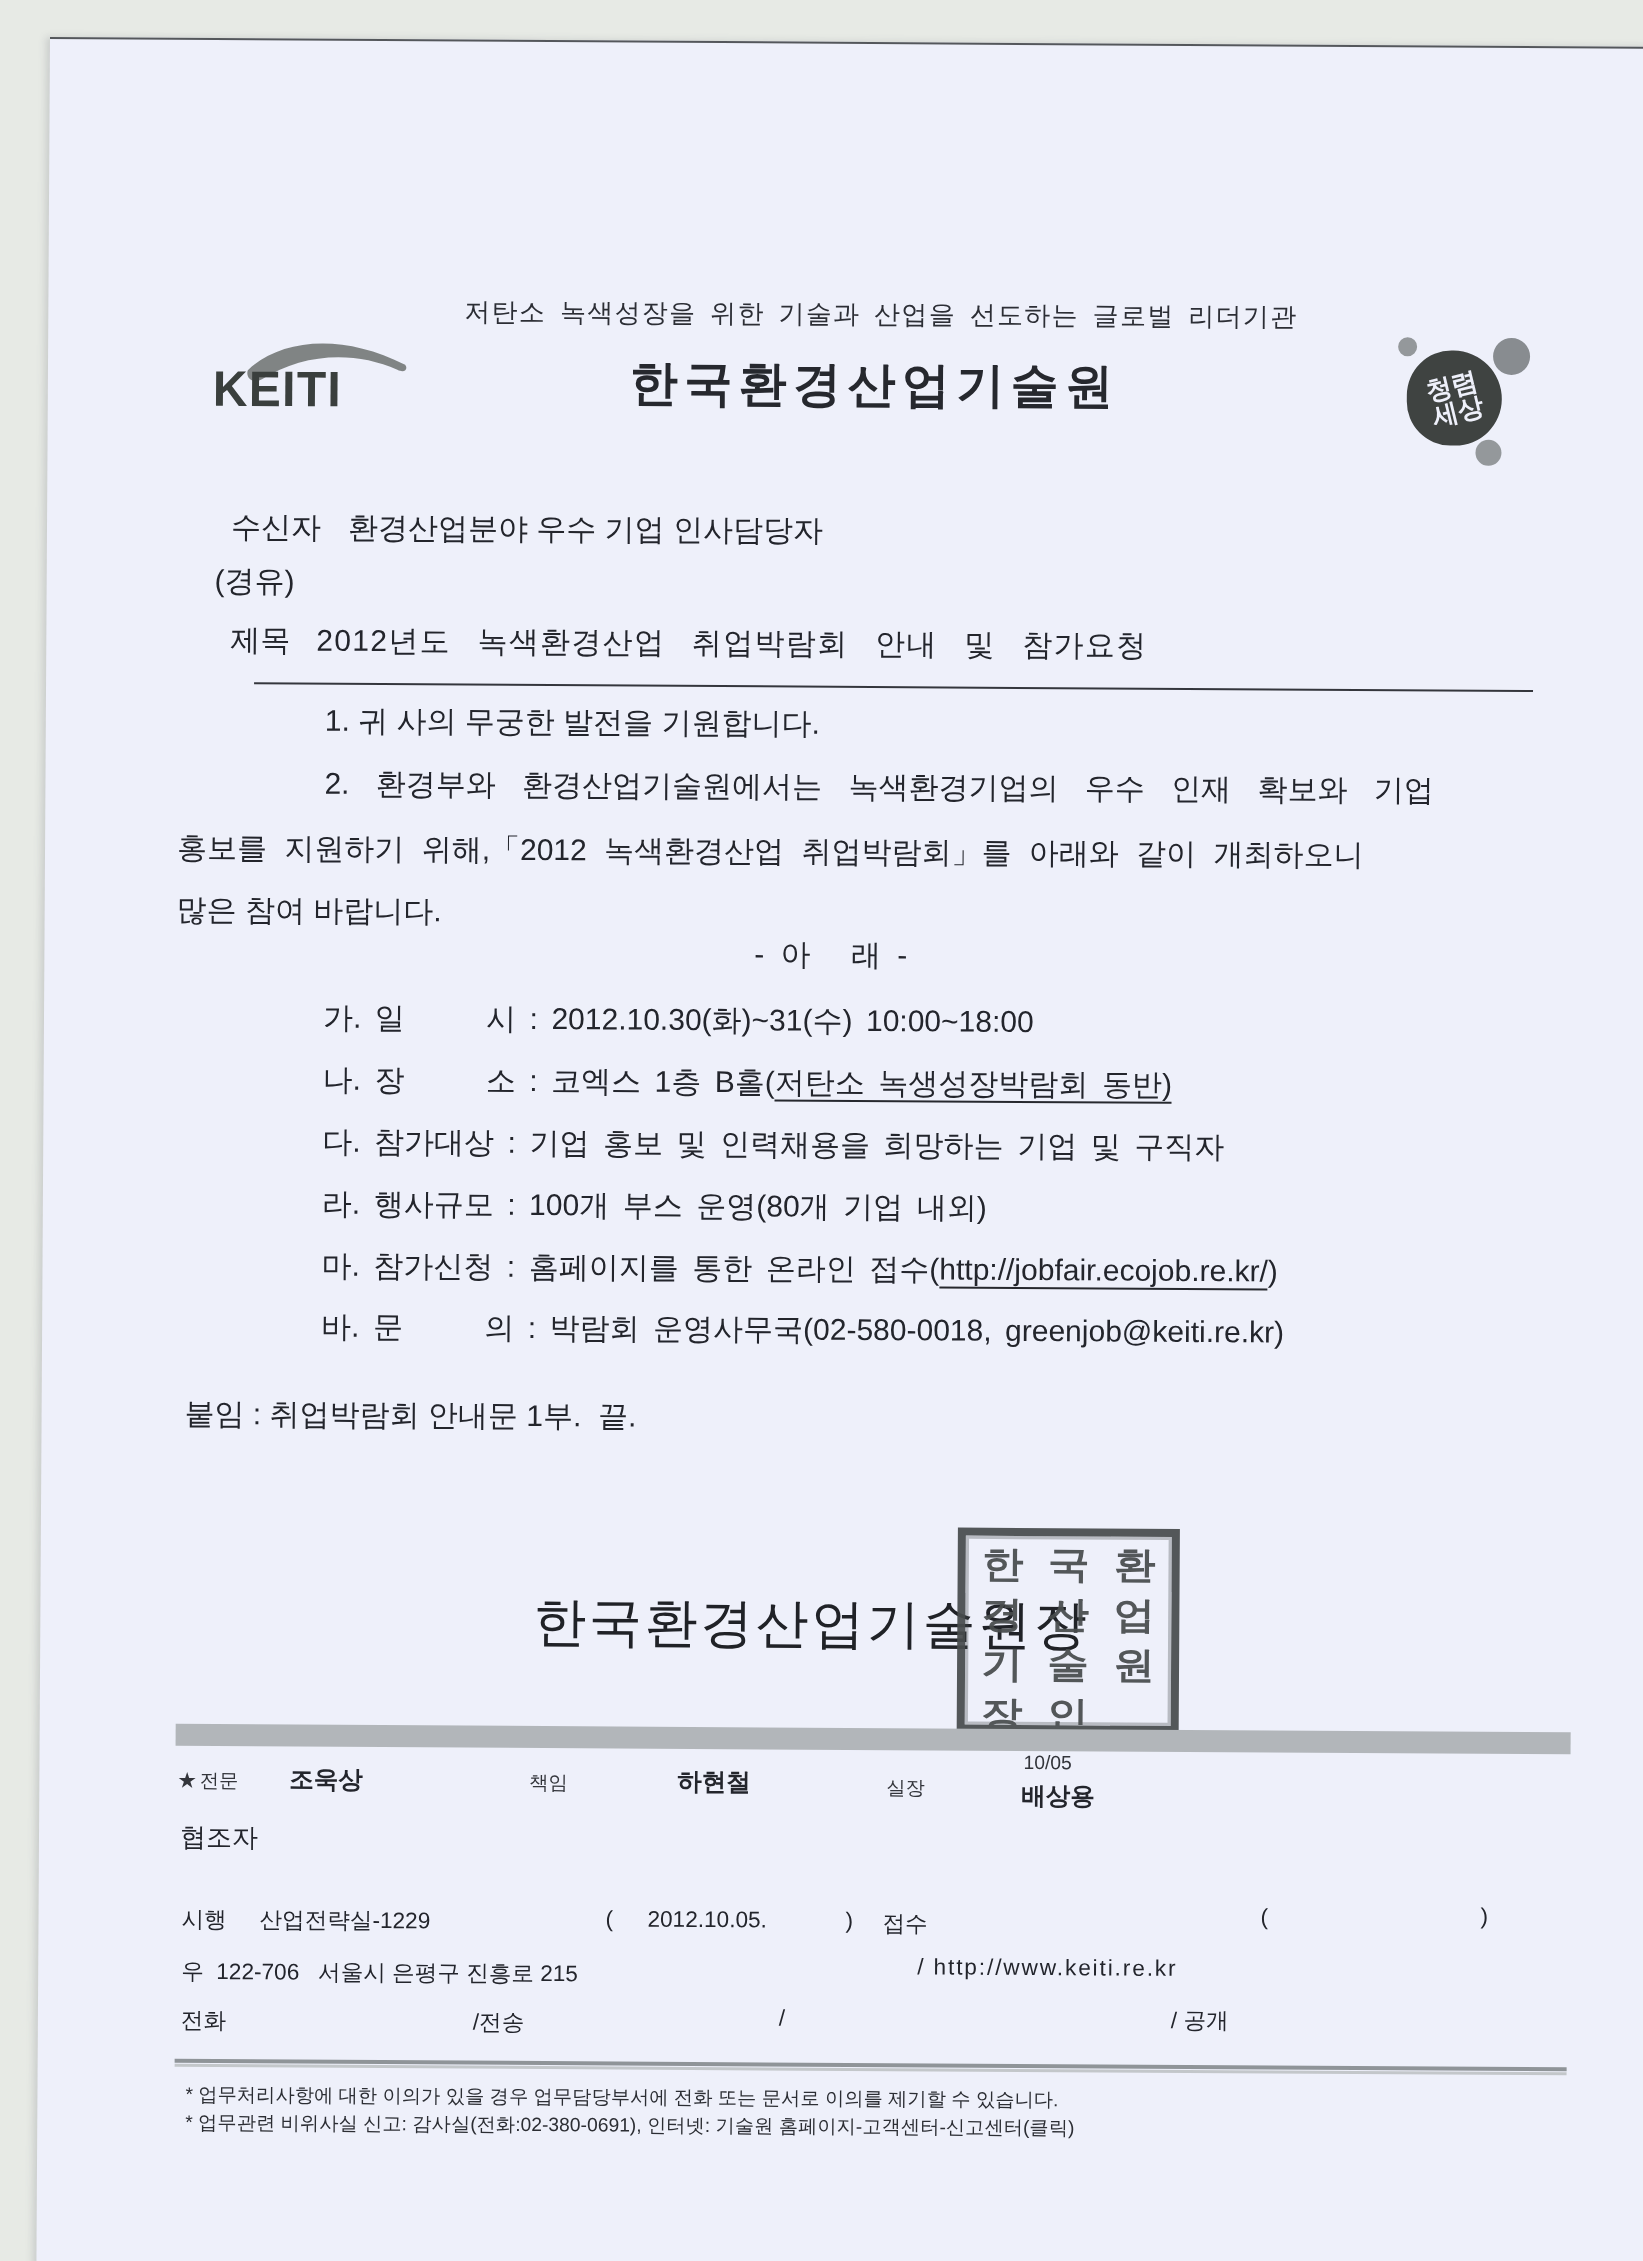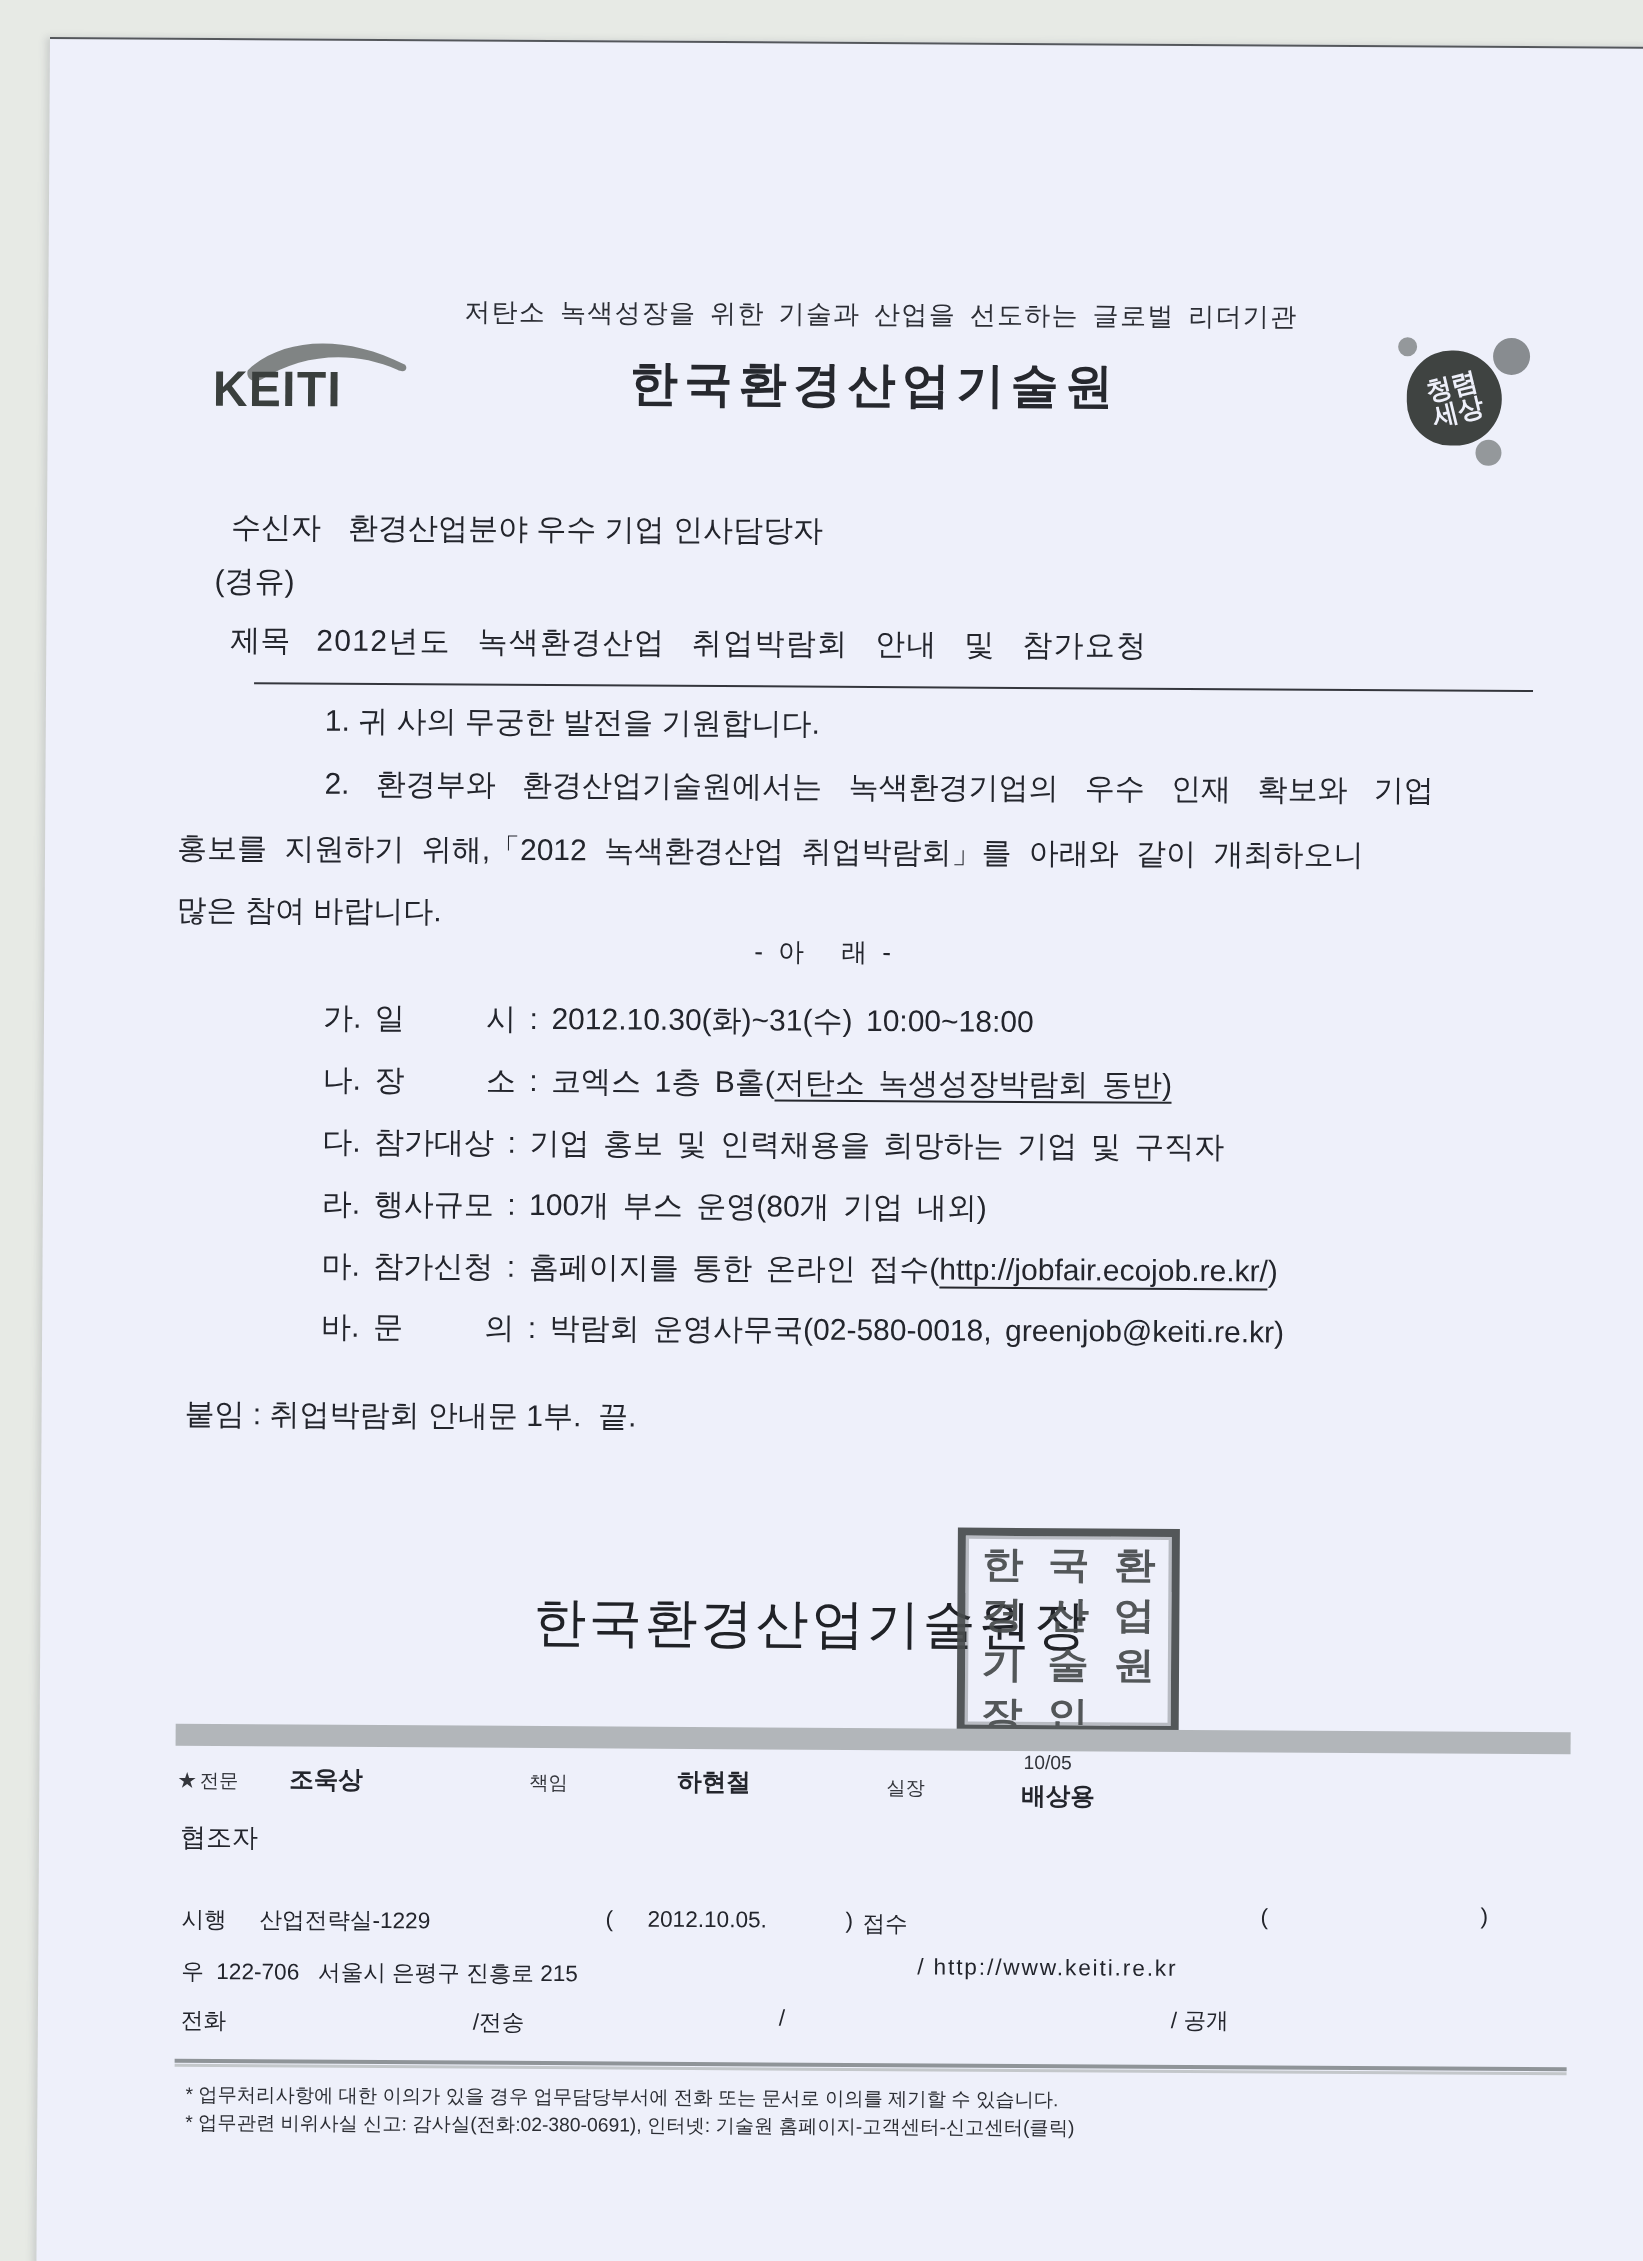--- a/index.html
+++ b/index.html
@@ -31,21 +31,21 @@
   .via{left:218px;top:558px;}
   .subject{left:234px;top:617px;word-spacing:17px;letter-spacing:1.3px;}
   .subject .lbl{margin-right:26px;letter-spacing:0;}
   .rule{position:absolute;left:258px;top:679px;width:1279px;height:1.9px;background:#34363c;}
   
   .bodytxt{font-size:30px;}
   .p1{left:329px;top:697px;}
   .p2a{left:329px;top:760px;word-spacing:18px;}
   .p2b{left:182px;top:825px;word-spacing:9px;}
   .p2c{left:182px;top:887px;}
-  .divider{left:760px;top:928px;font-size:26px;letter-spacing:3.9px;}
+  .divider{left:760px;top:928px;font-size:30px;letter-spacing:3.9px;}
   .item{font-size:30px;word-spacing:5.2px;}
   .i0{left:329px;top:994px;} .i1{left:329px;top:1056px;} .i2{left:329px;top:1118px;}
   .i3{left:329px;top:1180px;} .i4{left:329px;top:1242px;} .i5{left:329px;top:1303px;}
   .u{border-bottom:2.6px solid #26282e;padding-bottom:1.3px;}
   .attach{left:193px;top:1391px;font-size:30px;}
   
   .sig{left:543px;top:1582px;font-size:53px;font-weight:500;letter-spacing:2.6px;color:#202227;}
   .seal{position:absolute;left:967px;top:1520px;width:222px;height:205px;
         border:8.4px solid #484c4d;box-shadow:inset 0 0 0 3.2px rgba(72,76,77,.35);
         display:grid;grid-template-columns:repeat(3,1fr);grid-template-rows:repeat(4,1fr);
@@ -132,21 +132,21 @@
       <div class="t appr-small" style="left:1034px;top:1744px;">10/05</div>
       <div class="t appr-name" style="left:1032px;top:1771px;">배상용</div>
 
       <div class="t coop">협조자</div>
 
       <div class="t frow" style="left:193px;top:1901px;">시행</div>
       <div class="t frow" style="left:271px;top:1901px;">산업전략실-1229</div>
       <div class="t frow" style="left:617px;top:1901px;">(</div>
       <div class="t frow" style="left:659px;top:1901px;">2012.10.05.</div>
       <div class="t frow" style="left:857px;top:1901px;">)</div>
-      <div class="t frow" style="left:874px;top:1901px;">접수</div>
+      <div class="t frow" style="left:894px;top:1901px;">접수</div>
       <div class="t frow" style="left:1272px;top:1895px;">(</div>
       <div class="t frow" style="left:1492px;top:1893px;">)</div>
 
       <div class="t frow" style="left:193px;top:1953px;">우  122-706   서울시 은평구 진흥로 215</div>
       <div class="t frow" style="left:929px;top:1947px;letter-spacing:1.9px;">/ http://www.keiti.re.kr</div>
 
       <div class="t frow" style="left:193px;top:2002px;">전화</div>
       <div class="t frow" style="left:485px;top:2002px;">/전송</div>
       <div class="t frow" style="left:791px;top:1999px;">/</div>
       <div class="t frow" style="left:1183px;top:1996px;">/ 공개</div>

